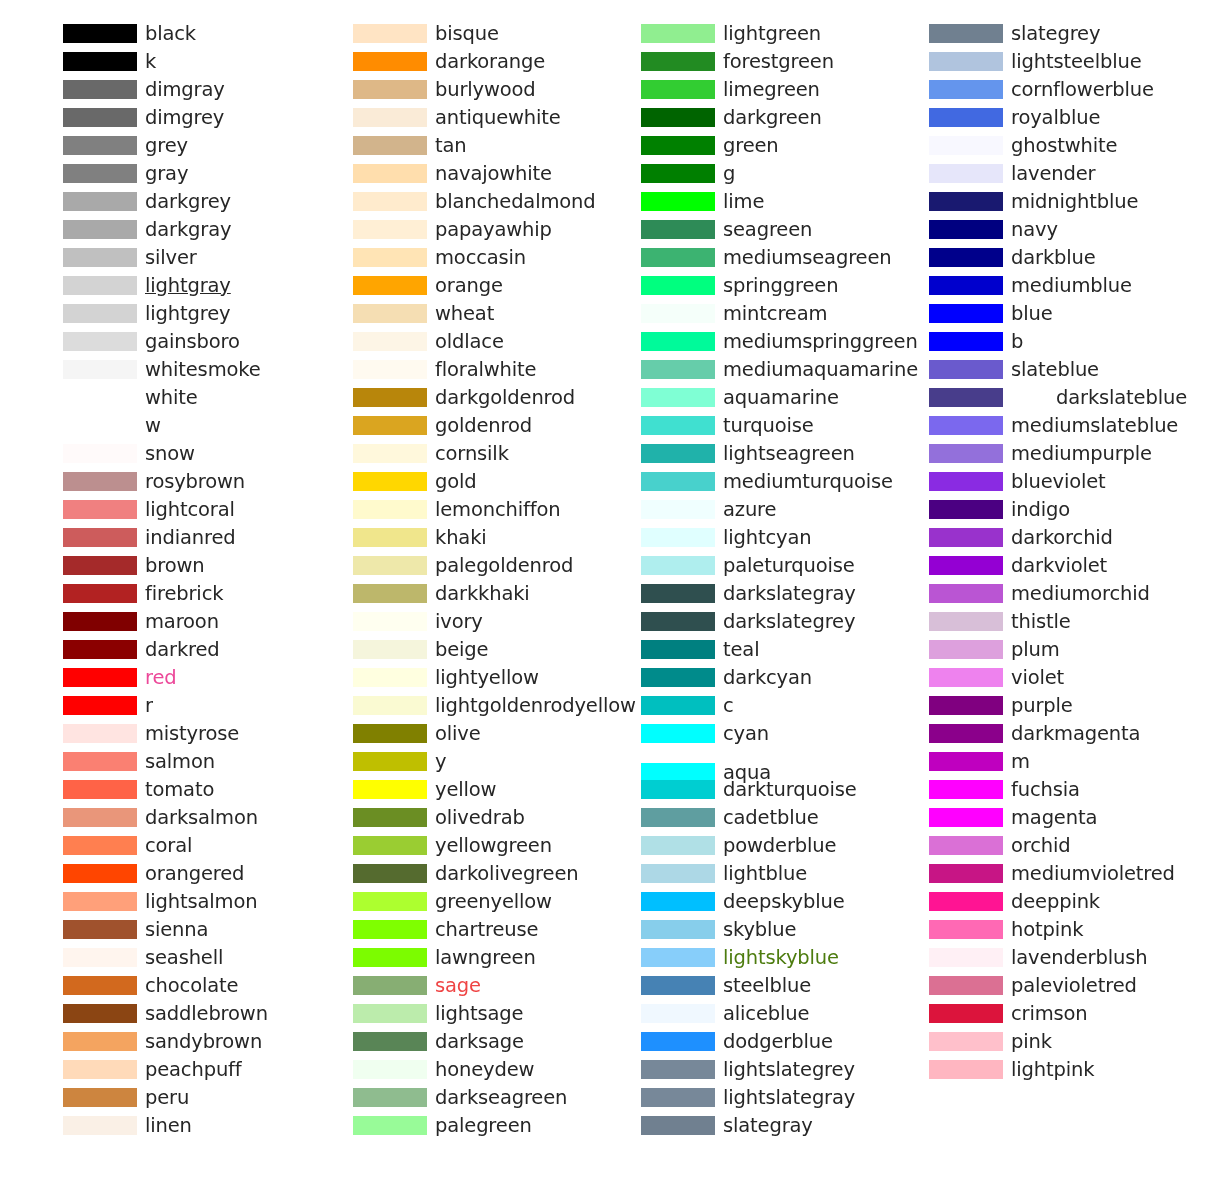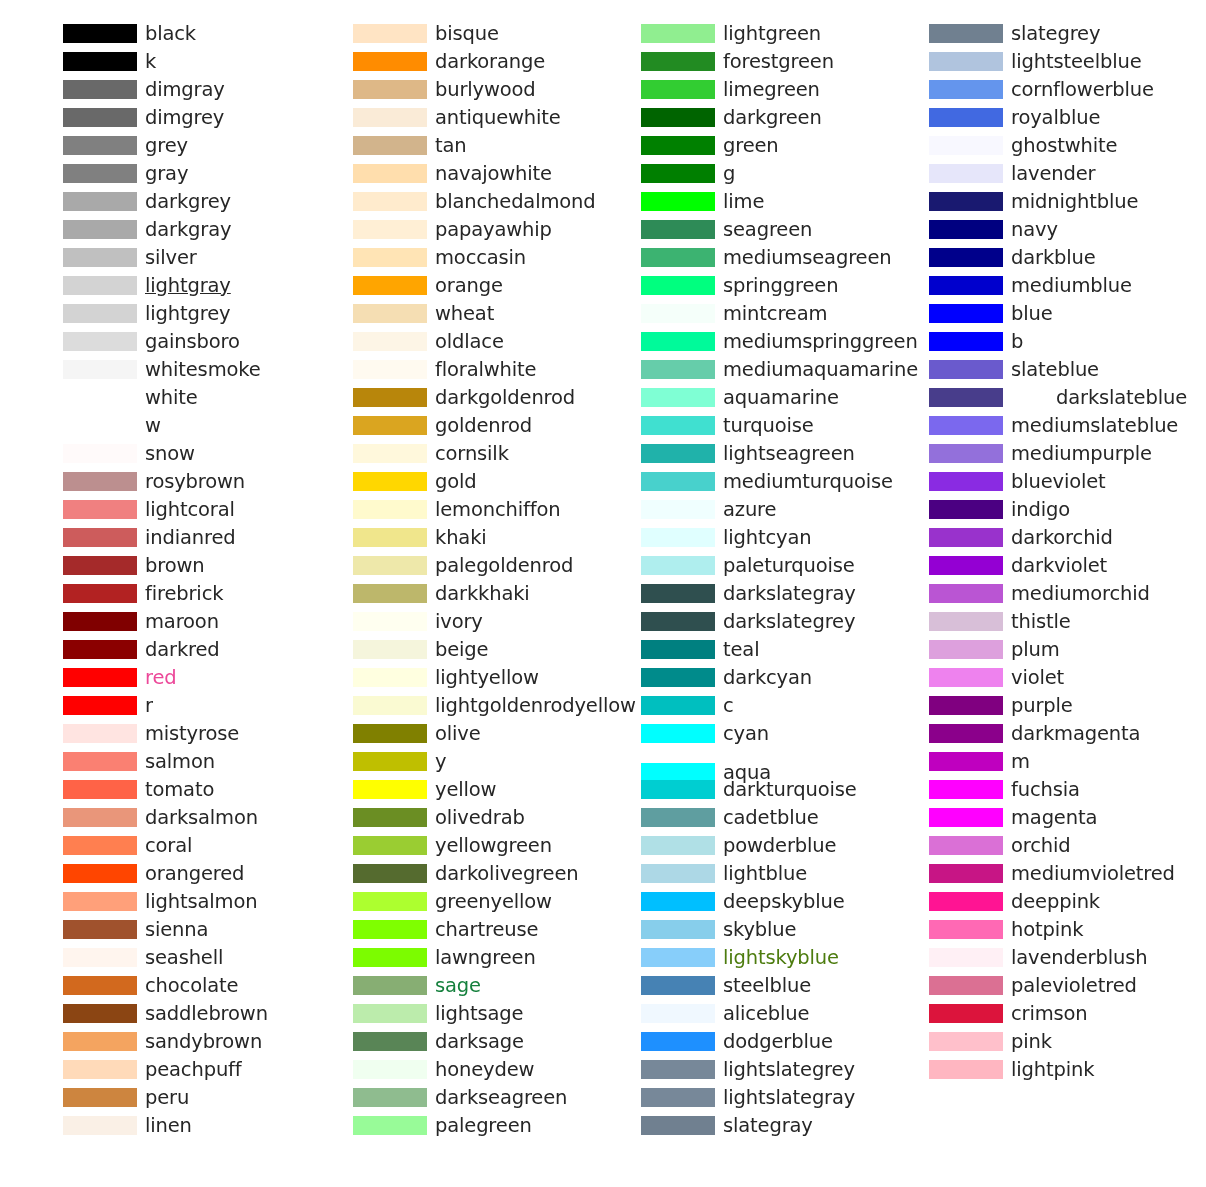--- a/index.html
+++ b/index.html
@@ -349,21 +349,21 @@
       <div class="color-row" style="top: 917px;">
         <div class="color-swatch" title="#7fff00" style="width: 74px; height: 19px; background: rgb(127, 255, 0);"></div>
         <div class="color-label" style="left: 82px; color: rgb(38, 38, 38);">chartreuse</div>
       </div>
       <div class="color-row" style="top: 945px;">
         <div class="color-swatch" title="#7cfc00" style="width: 74px; height: 19px; background: rgb(124, 252, 0);"></div>
         <div class="color-label" style="left: 82px; color: rgb(38, 38, 38);">lawngreen</div>
       </div>
       <div class="color-row" style="top: 973px;">
         <div class="color-swatch" title="#87ae73" style="width: 74px; height: 19px; background: rgb(135, 174, 115);"></div>
-        <div class="color-label" style="left: 82px; color: #15803d;">sage</div>
+        <div class="color-label" style="left: 82px; color: #ef4444;">sage</div>
       </div>
       <div class="color-row" style="top: 1001px;">
         <div class="color-swatch" title="#bcecac" style="width: 74px; height: 19px; background: rgb(188, 236, 172);"></div>
         <div class="color-label" style="left: 82px; color: rgb(38, 38, 38);">lightsage</div>
       </div>
       <div class="color-row" style="top: 1029px;">
         <div class="color-swatch" title="#598556" style="width: 74px; height: 19px; background: rgb(89, 133, 86);"></div>
         <div class="color-label" style="left: 82px; color: rgb(38, 38, 38);">darksage</div>
       </div>
       <div class="color-row" style="top: 1057px;">

